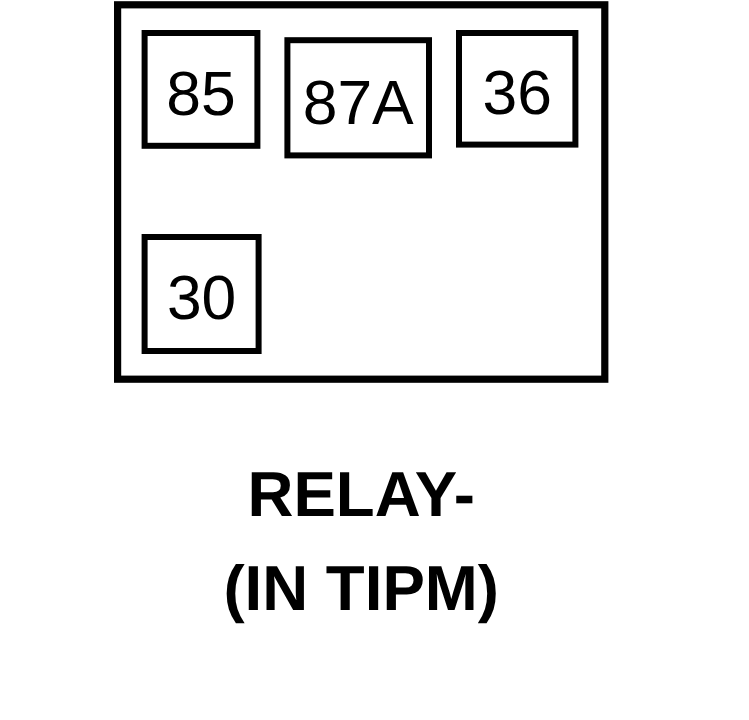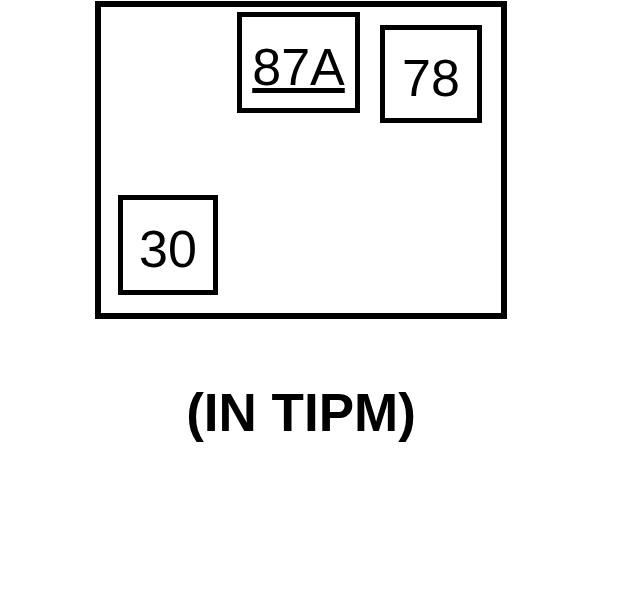--- a/index.html
+++ b/index.html
@@ -33,21 +33,21 @@
     align-items: center;
     justify-content: center;
     font-size: 52px;
     font-weight: 400;
     line-height: 1;
     padding-top: 8px;
     background: #ffffff;
     color: #000000;
   }
   .pin-85  { left: 17px;  top: 18px;  width: 99px;  height: 99px; }
-  .pin-87a { left: 136px; top: 5px;  width: 123px; height: 101px; text-decoration: underline; }
+  .pin-87a { left: 136px; top: 24px;  width: 123px; height: 101px; }
   .pin-87  { left: 279px; top: 18px;  width: 102px; height: 98px; }
   .pin-30  { left: 17px;  top: 188px; width: 100px; height: 100px; justify-content: center; }
   .pin-86  { left: 279px; top: 189px; width: 101px; height: 98px; }
 
   .caption {
     position: absolute;
     left: 95px;
     top: 374px;
     width: 412px;
     text-align: center;
@@ -56,26 +56,30 @@
     line-height: 78px;
     letter-spacing: 0px;
     color: #000000;
     white-space: nowrap;
   }
 </style>
 </head>
 <body>
 
 <div class="relay-body">
+  <div class="pin pin-85">
+    <span>85</span>
+  </div>
   <div class="pin pin-87a">
     <span>87A</span>
   </div>
   <div class="pin pin-87">
-    <span>78</span>
+    <span>36</span>
   </div>
   <div class="pin pin-30">
     <span>30</span>
   </div>
 </div>
 
 <div class="caption">
+  <div>RELAY-</div>
   <div>(IN TIPM)</div>
 </div>
 
 </body></html>

